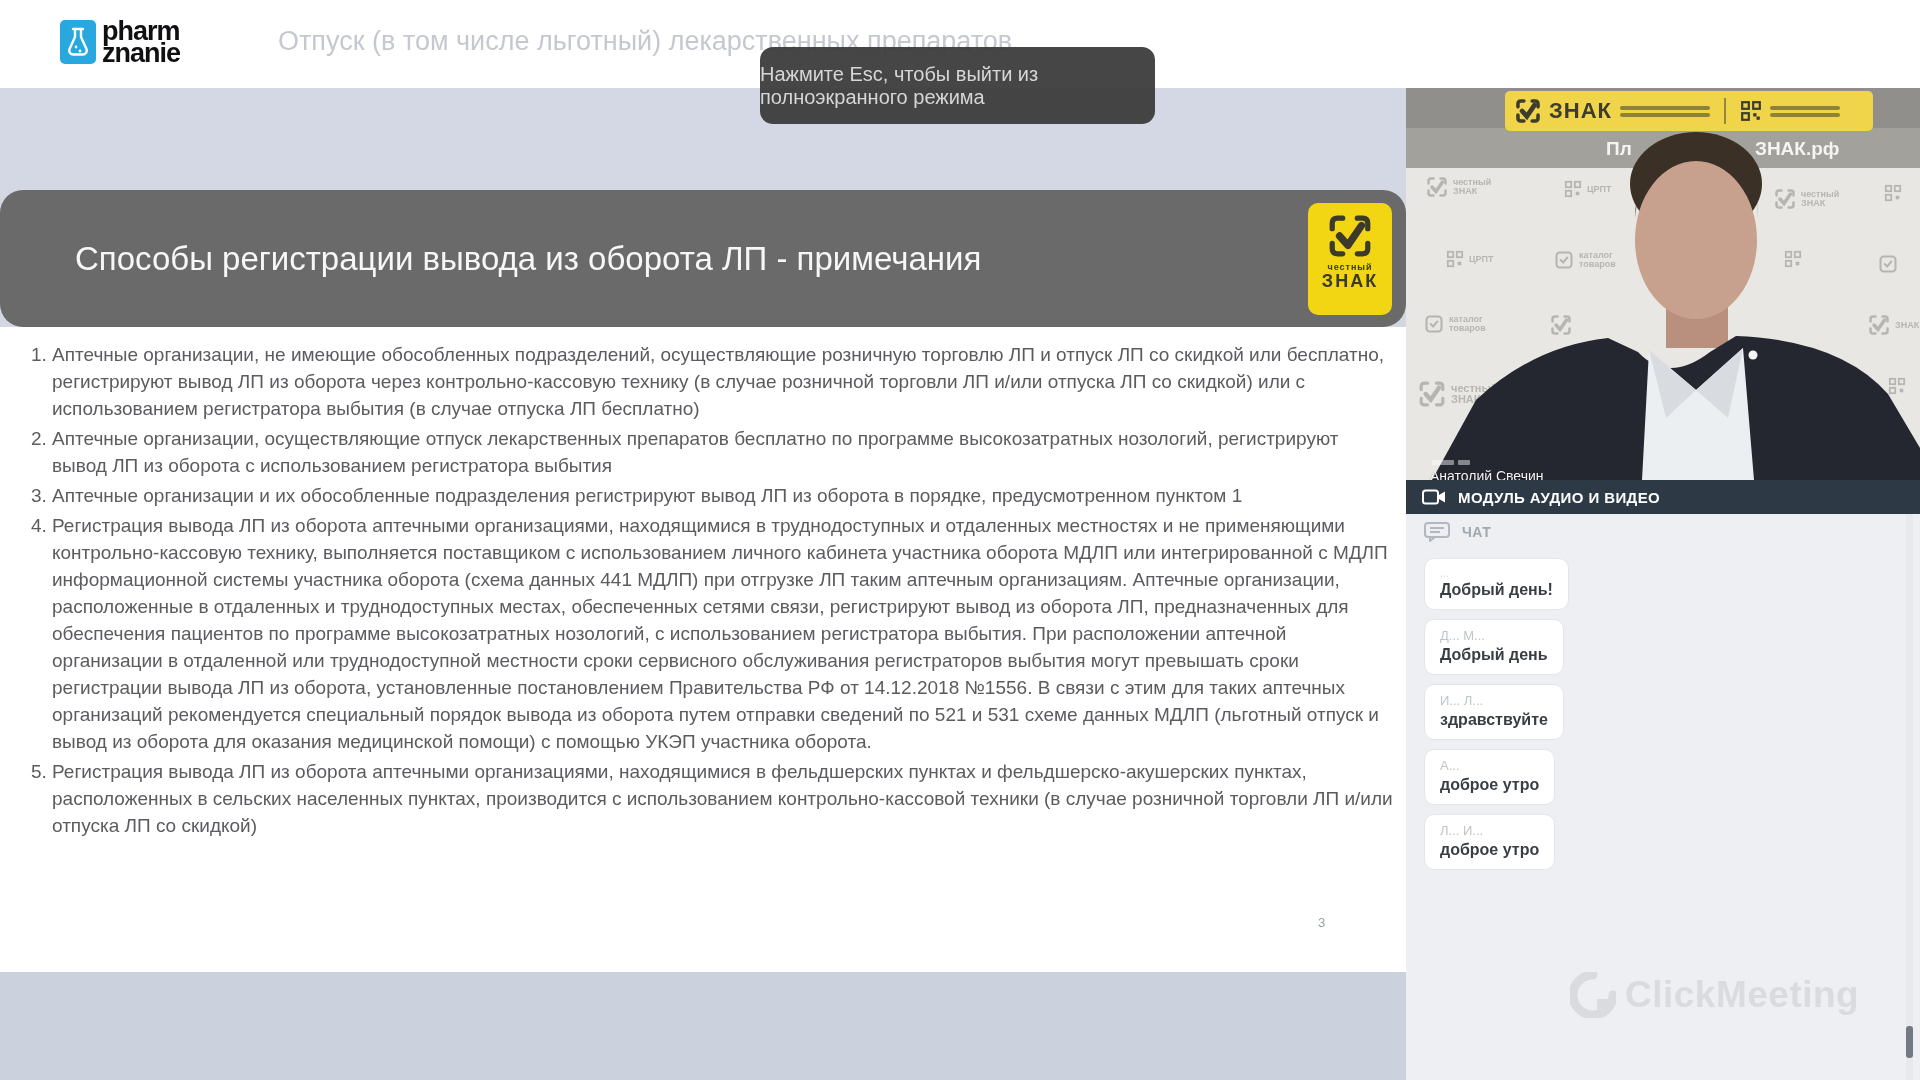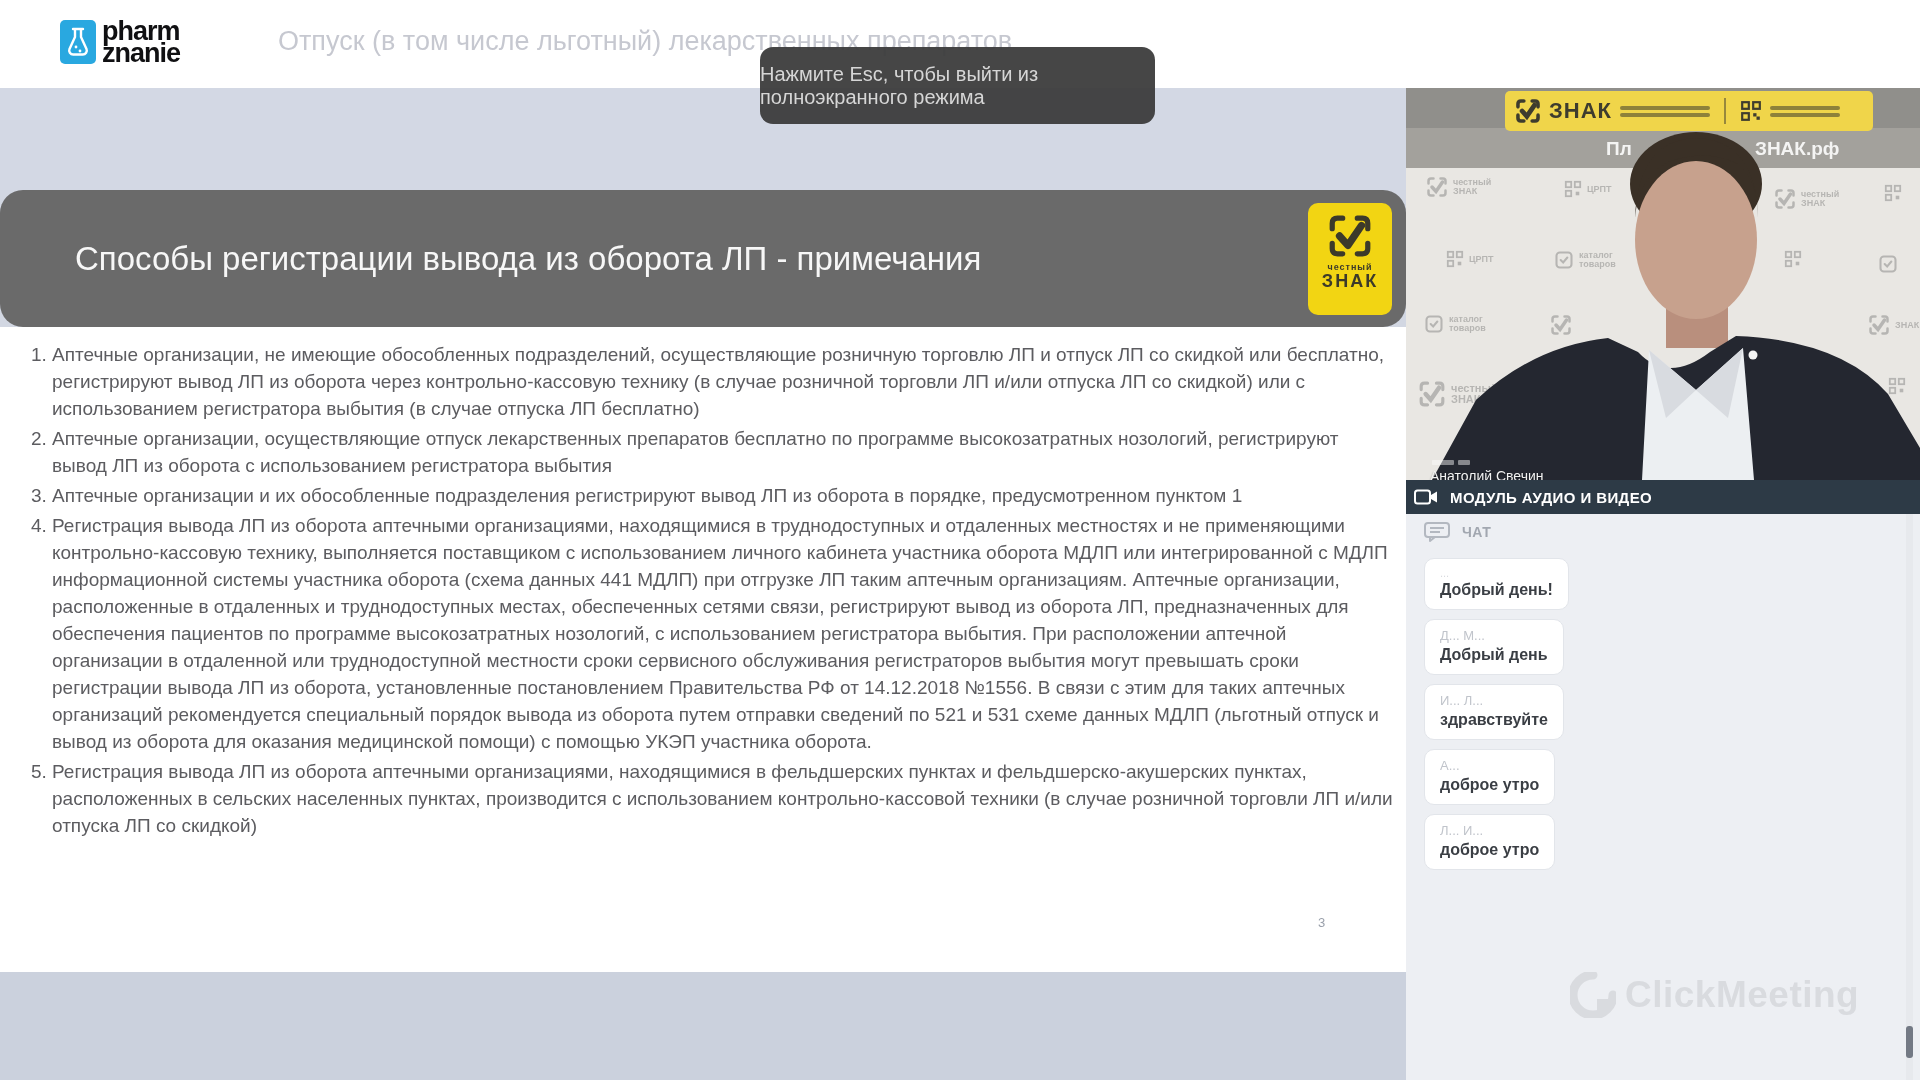--- a/index.html
+++ b/index.html
@@ -50,21 +50,21 @@
 
   .wall-mark { position:absolute; display:flex; align-items:center; gap:5px; opacity:0.55; color:#8e8e8c; }
   .wall-mark .mtxt { font-size:9px; line-height:9px; font-weight:bold; color:#8e8e8c; }
 
   .speaker-name { position:absolute; left:24px; top:342px; color:#f2f2f2; font-size:14px; text-shadow:0 1px 2px rgba(0,0,0,0.5); z-index:3;margin-top:38px; }
   .speaker-sub { position:absolute; left:26px; top:372px; display:flex; gap:4px; z-index:3; opacity:.45; }
   .speaker-sub i { display:block; width:22px; height:5px; background:#ffffff; border-radius:1px; }
 
   
   .av-bar { position:absolute; left:1406px; top:480px; width:514px; height:34px; background:#2d3a46;
-            display:flex; align-items:center; padding-left:8px; gap:12px; }
+            display:flex; align-items:center; padding-left:16px; gap:12px; }
   .av-bar .lbl { color:#ffffff; font-size:15px; font-weight:bold; letter-spacing:0.4px; }
 
   
   .chat { position:absolute; left:1406px; top:514px; width:514px; height:566px; background:#edeff3; }
   .chat-header { position:absolute; left:18px; top:8px; display:flex; align-items:center; gap:12px; }
   .chat-header .lbl { color:#a2a7b0; font-size:14px; font-weight:bold; letter-spacing:0.5px; }
   .messages { position:absolute; left:18px; top:44px; width:300px; display:flex; flex-direction:column; gap:9px; }
   .msg-card { background:#ffffff; border:1px solid #e2e5ea; border-radius:10px; padding:8px 15px 10px 15px; width:fit-content; max-width:280px; }
   .msg-card .sender { font-size:13px; color:#c0c4cb; margin-bottom:3px; white-space:nowrap; }
   .msg-card .text { font-size:16px; font-weight:bold; color:#3a3e44; white-space:nowrap; }

